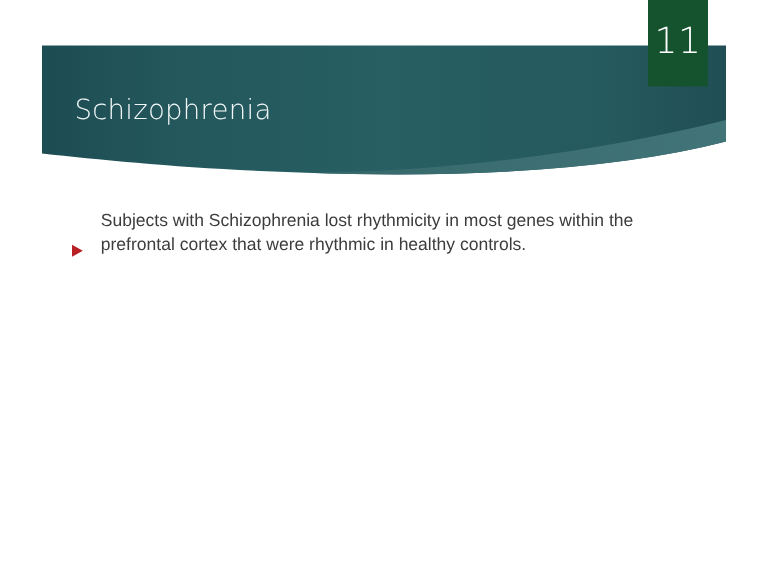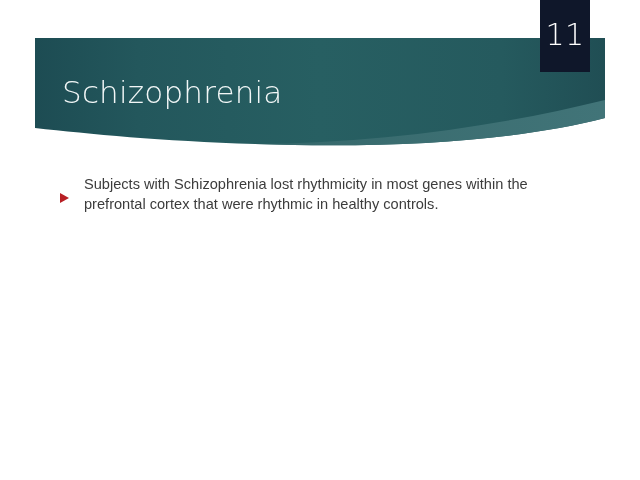--- a/index.html
+++ b/index.html
@@ -34,21 +34,21 @@
     display: block;
   }
 
   
   #slide-number-badge {
     position: absolute;
     left: 540px;
     top: 0px;
     width: 50px;
     height: 72px;
-    background: #0f172a;
+    background: #14532d;
     display: flex;
     align-items: center;
     justify-content: center;
   }
   #slide-number-badge .num {
     color: #ffffff;
     font-family: "DejaVu Sans", sans-serif;
     font-weight: 300;
     font-size: 30px;
     line-height: 1;
@@ -57,36 +57,36 @@
   }
 
   
   #slide-title {
     position: absolute;
     left: 62px;
     top: 72px;
     color: #f2f7f7;
     font-family: "DejaVu Sans", sans-serif;
     font-weight: 300;
-    font-size: 31px;
+    font-size: 23px;
     line-height: 40px;
     letter-spacing: 0.2px;
     white-space: nowrap;
   }
 
   
   #body-content {
     position: absolute;
     left: 60px;
     top: 174px;
     width: 518px;
   }
   .bullet-row {
     display: flex;
-    align-items: center;
+    align-items: flex-end;
     margin-bottom: 12px;
   }
   .bullet-marker {
     flex: 0 0 auto;
     width: 24px;
     padding-top: 7px;
   }
   .bullet-marker .tri {
     display: block;
     width: 0;

